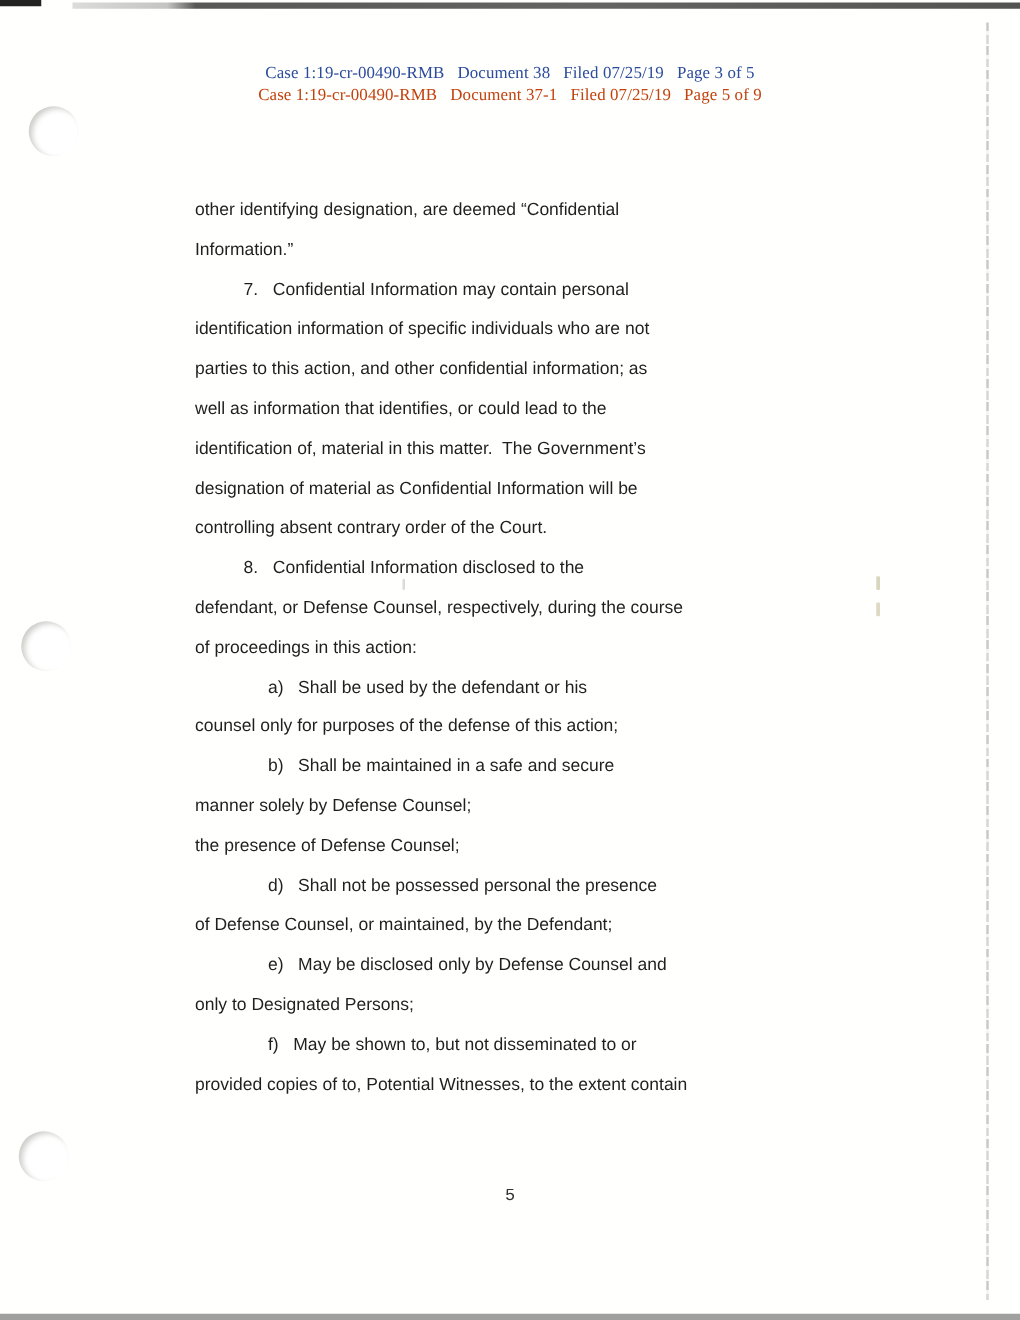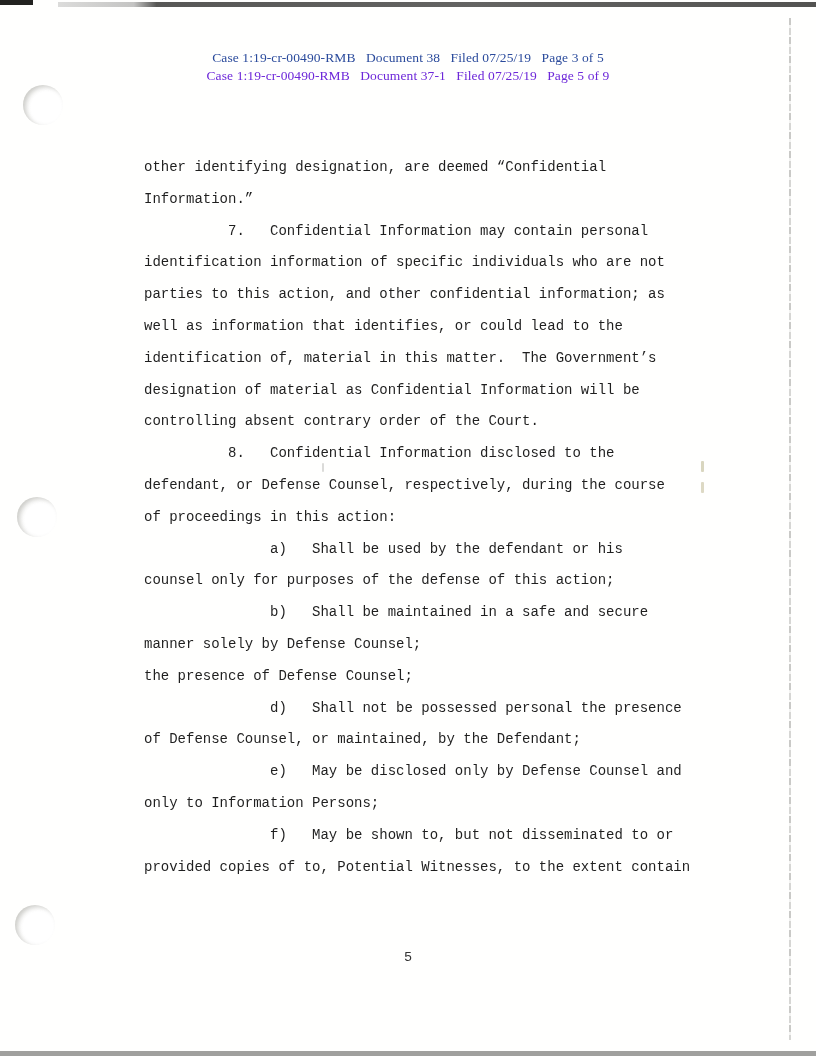--- a/index.html
+++ b/index.html
@@ -54,25 +54,25 @@
   .tick-a { left: 701px; top: 461px; width: 3px; height: 11px; background: #d9d6bf; }
   .tick-b { left: 701px; top: 482px; width: 3px; height: 11px; background: #ddd9c4; }
   .tick-c { left: 322px; top: 463px; width: 2px; height: 9px; background: #bdbdb9; opacity: .55; }
   
   .stamp {
     position: absolute; left: 0; width: 816px;
     text-align: center; white-space: pre;
     font-size: 13.5px; letter-spacing: 0.1px; font-family: Liberation Serif, serif;
   }
   .stamp-1 { top: 50px; color: #2b4b9c; }
-  .stamp-2 { top: 68px; color: #6d28d9; }
+  .stamp-2 { top: 68px; color: #c2410c; }
   
   .doc-body {
-    position: absolute; left: 144px; top: 152px; width: 560px;
-    font-family: Liberation Mono, monospace;
+    position: absolute; left: 156px; top: 152px; width: 560px;
+    font-family: Liberation Sans, sans-serif;
     font-size: 14px; line-height: 31.8px;
     color: #1f1f1f;
   }
   .doc-body .line { white-space: pre; height: 31.8px; }
   
   .page-number {
     position: absolute; left: 0; top: 950px; width: 816px;
     text-align: center;
     font-family: "Liberation Mono", "DejaVu Sans Mono", monospace;
     font-size: 13.5px; color: #333;
@@ -111,19 +111,19 @@
       <div class="line">defendant, or Defense Counsel, respectively, during the course</div>
       <div class="line">of proceedings in this action:</div>
       <div class="line">               a)   Shall be used by the defendant or his</div>
       <div class="line">counsel only for purposes of the defense of this action;</div>
       <div class="line">               b)   Shall be maintained in a safe and secure</div>
       <div class="line">manner solely by Defense Counsel;</div>
       <div class="line">the presence of Defense Counsel;</div>
       <div class="line">               d)   Shall not be possessed personal the presence</div>
       <div class="line">of Defense Counsel, or maintained, by the Defendant;</div>
       <div class="line">               e)   May be disclosed only by Defense Counsel and</div>
-      <div class="line">only to Information Persons;</div>
+      <div class="line">only to Designated Persons;</div>
       <div class="line">               f)   May be shown to, but not disseminated to or</div>
       <div class="line">provided copies of to, Potential Witnesses, to the extent contain</div>
     </div>
 
   <div class="page-number">5</div>
 </div>
 
 </body></html>

